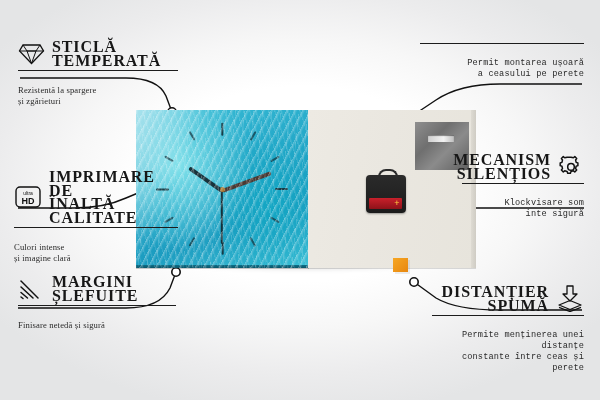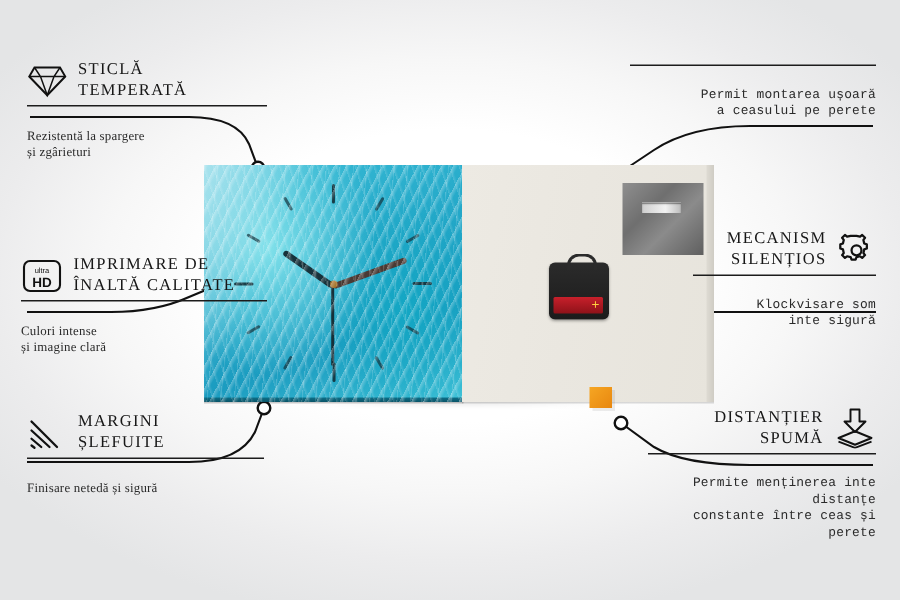--- a/index.html
+++ b/index.html
@@ -88,21 +88,21 @@
   }
   .shadow{
     position:absolute;left:140px;top:266px;width:334px;height:12px;
     background:radial-gradient(ellipse 50% 50% at 50% 0%, rgba(0,0,0,.22) 0%, rgba(0,0,0,0) 72%);
     filter:blur(2px);
   }
   
   .callout{position:absolute;}
   .co-head{display:flex;align-items:center;gap:7px;}
   .co-title{
-    font-size:11px;font-weight:normal;letter-spacing:.9px;color:#171717;
+    font-size:16px;font-weight:bold;letter-spacing:.9px;color:#171717;
     line-height:13.5px;text-transform:uppercase;
   }
   .co-rule{height:1.3px;background:#1c1c1c;margin-top:3px;}
   .co-sub{
     font-size:8.6px;color:#2a2a2a;line-height:11px;margin-top:14px;letter-spacing:.15px;
   }
   .left .co-head{justify-content:flex-start;}
   .left .co-title{text-align:left;}
   .left .co-sub{text-align:left;}
   .right .co-head{justify-content:flex-end;}
@@ -255,32 +255,32 @@
           <circle cx="13" cy="12.9" r="3.3" fill="none" stroke="#111" stroke-width="1.5"></circle>
         </svg>
       </span>
     </div>
     <div class="co-rule" style="width:122px;margin-left:auto;"></div>
     <div class="co-sub">
       <span>Klockvisare som</span><br><span>inte sigură</span>
     </div>
   </div>
 
-  <div class="callout right" style="left:432px;top:272px;width:152px;">
+  <div class="callout right" style="left:432px;top:285px;width:152px;">
     <div class="co-head">
       <span class="co-title">
         <span>DISTANȚIER</span><br><span>SPUMĂ</span>
       </span>
       <span class="icon">
         <svg width="28" height="27" viewBox="0 0 28 27">
           <path d="M11 1 h6 v8 h4 l-7 7 -7-7 h4 z" fill="none" stroke="#111" stroke-width="1.3" stroke-linejoin="round"></path>
           <path d="M14 15.5 L25 20 L14 24.5 L3 20 Z" fill="none" stroke="#111" stroke-width="1.3" stroke-linejoin="round"></path>
           <path d="M3 22.4 L14 26.6 L25 22.4" fill="none" stroke="#111" stroke-width="1.2" stroke-linejoin="round"></path>
         </svg>
       </span>
     </div>
     <div class="co-rule" style="width:152px;margin-left:auto;"></div>
     <div class="co-sub">
-      <span>Permite menținerea inte distanțe</span><br><span>constante între ceas și perete</span>
+      <span>Permite menținerea unei distanțe</span><br><span>constante între ceas și perete</span>
     </div>
   </div>
 
 </div>
 
 </body></html>

